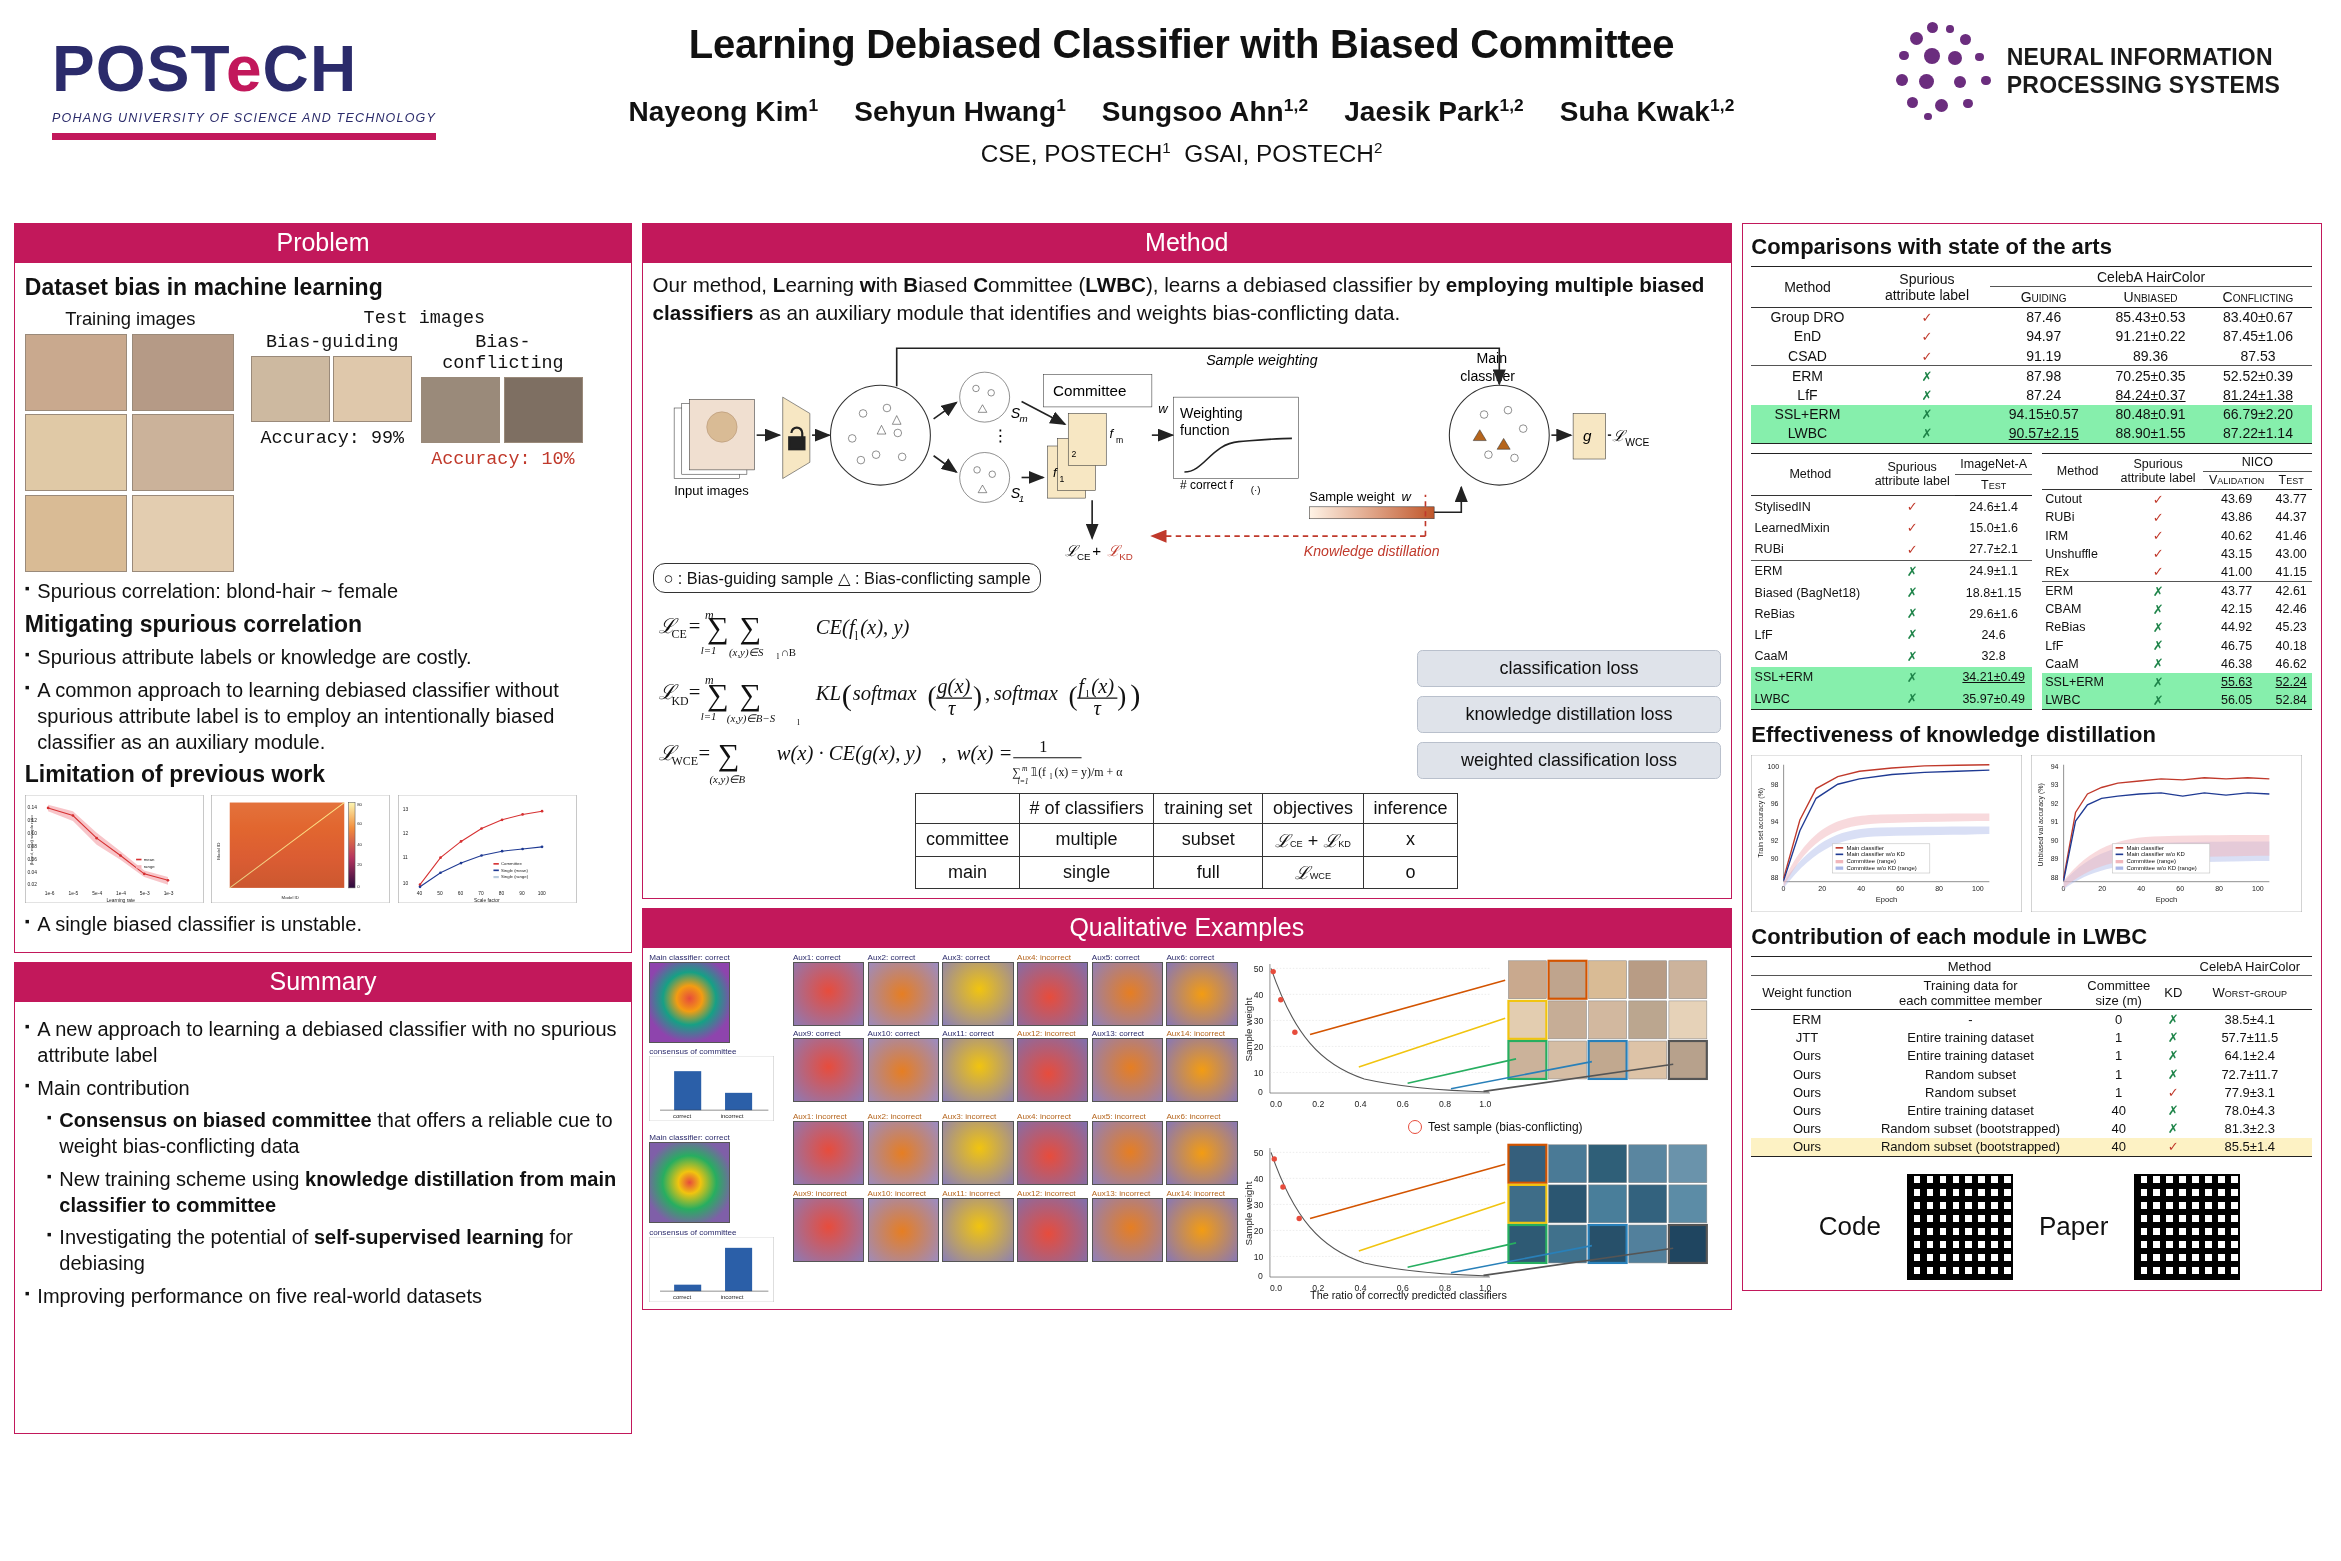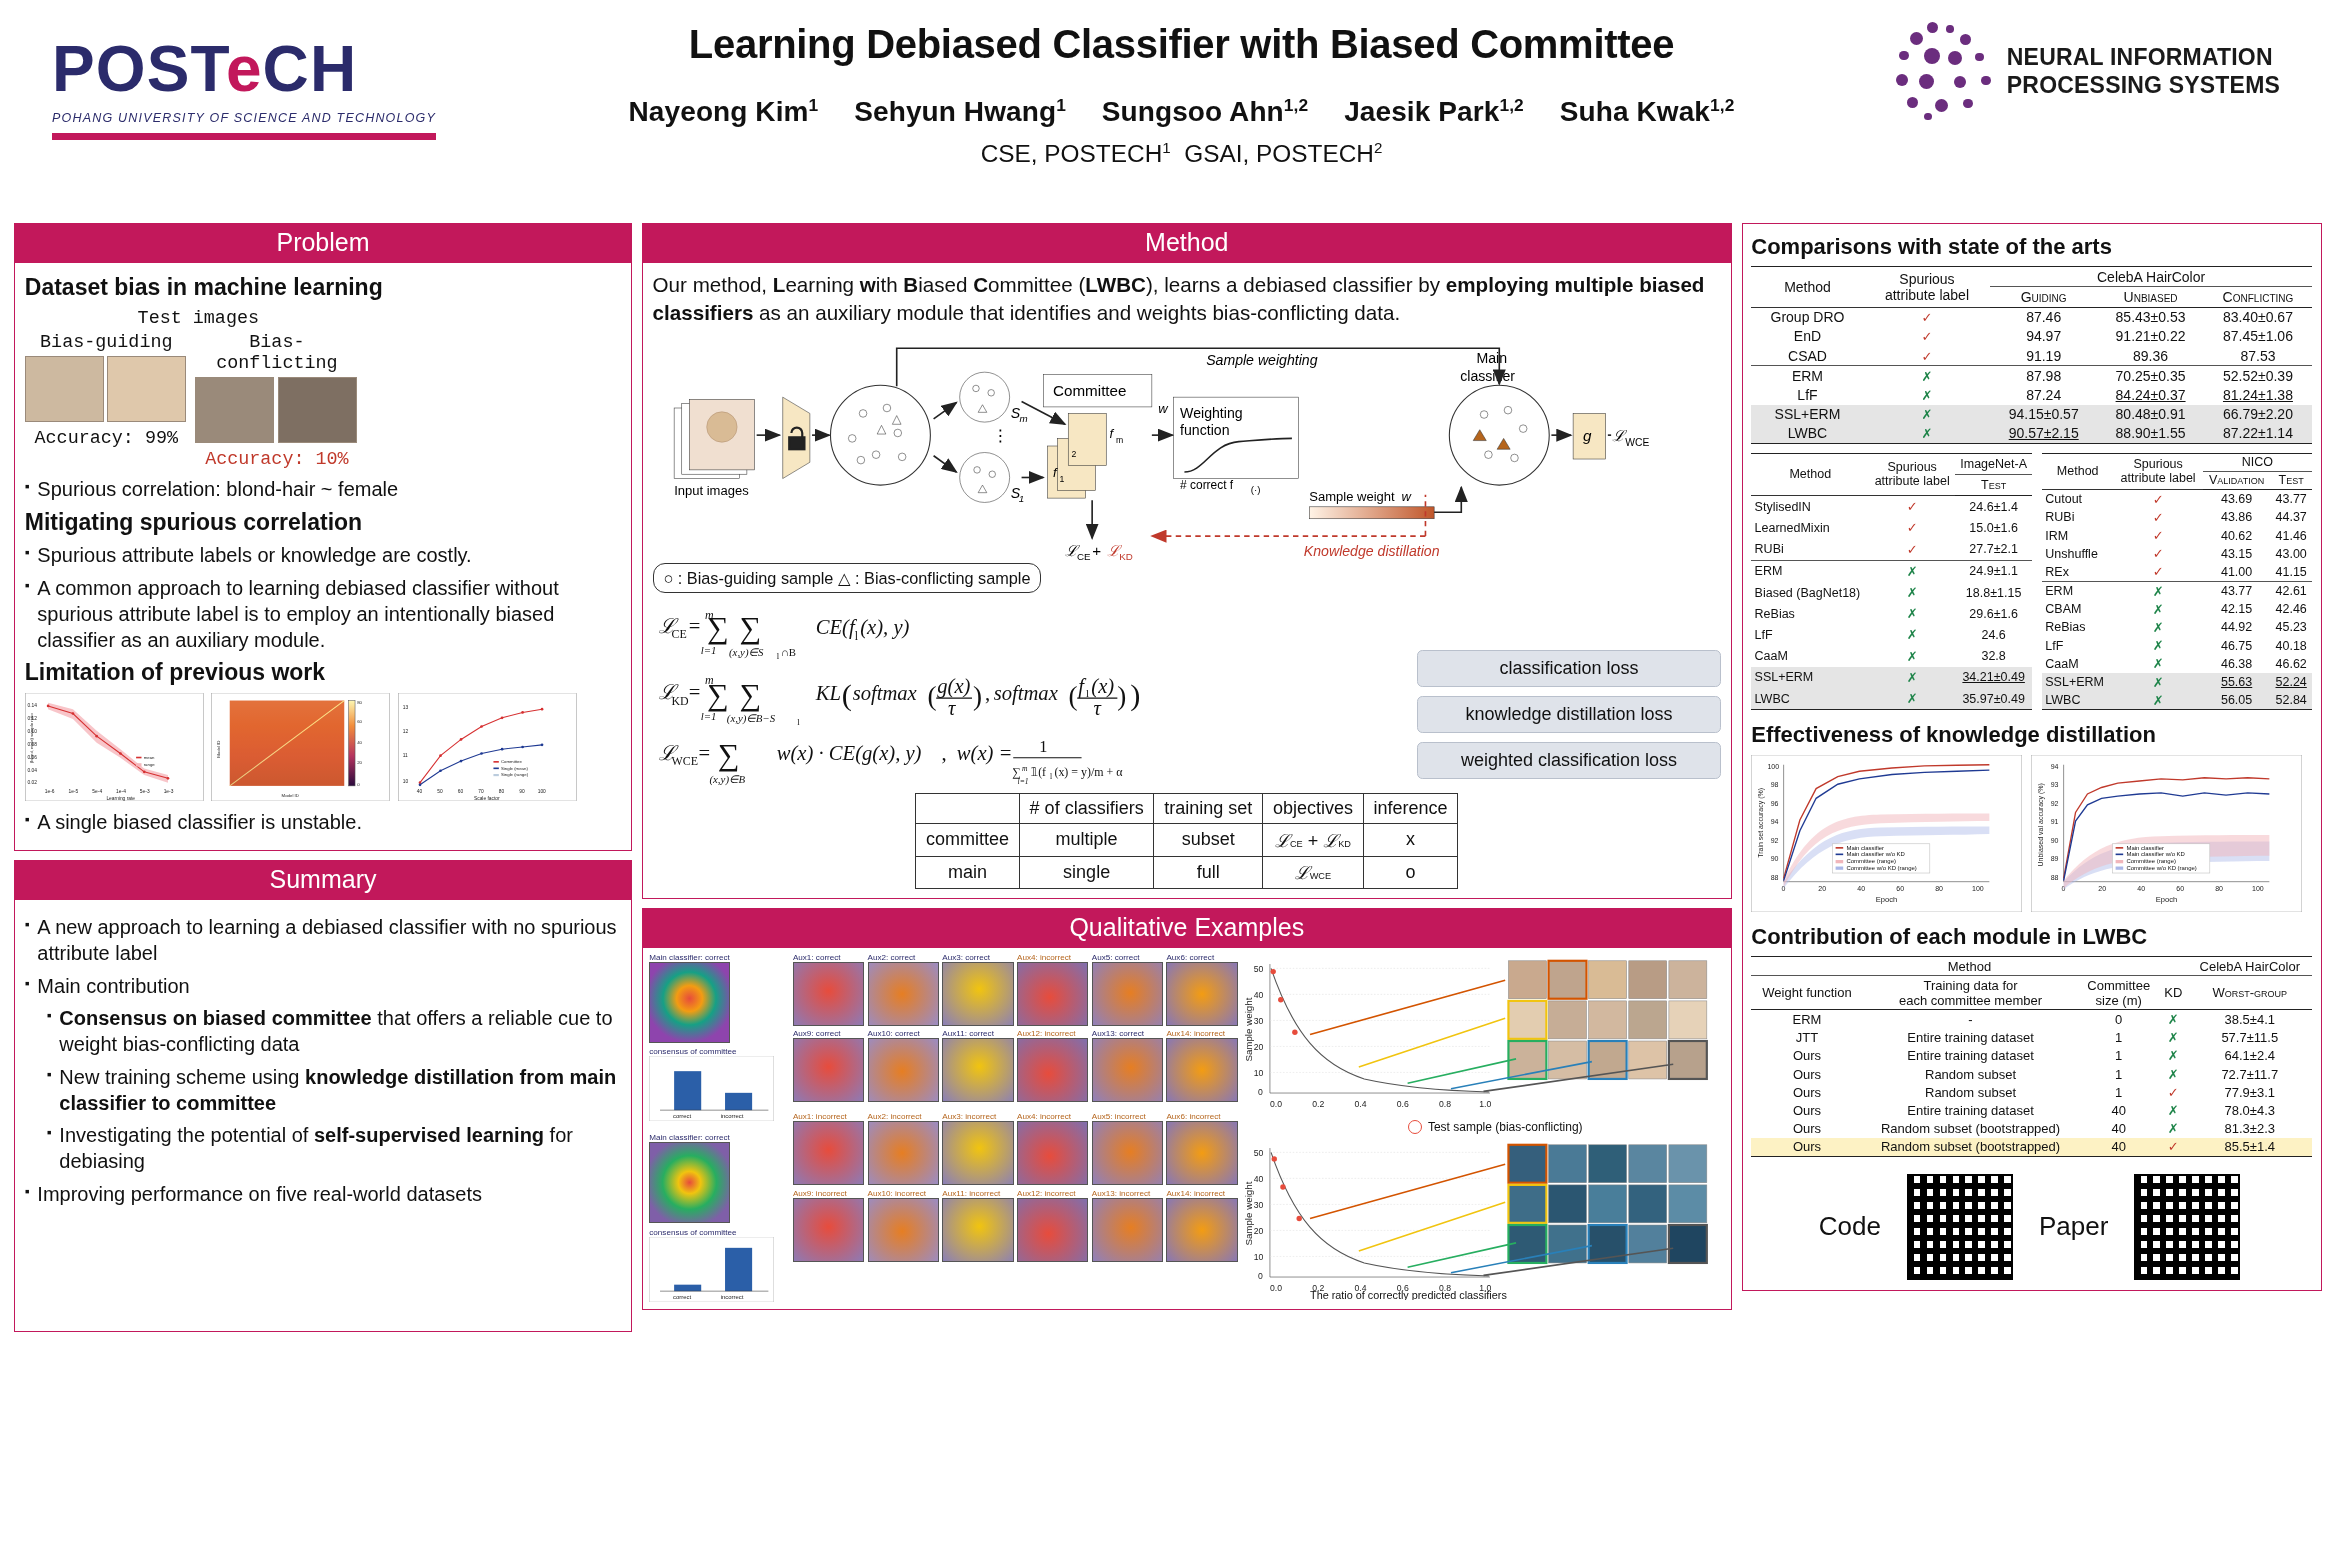--- a/index.html
+++ b/index.html
@@ -57,21 +57,21 @@
 
   
   .method-text { font-size:20.6px; line-height:1.36; }
   .lossbox { background:#dfe3ea; border:0.5px solid #b9c0cc; border-radius:5.4px; text-align:center; font-size:18px; padding:7px 4.3px; margin-bottom:8.7px;}
   table.cmp { border-collapse:collapse; font-size:18px; }
   table.cmp td, table.cmp th { border:0.5px solid #333; padding:3.8px 9.8px; text-align:center; font-weight:normal;}
 
   
   table.qt { border-collapse:collapse; width:100%; font-size:12.5px; }
   table.qt td, table.qt th { padding:1.6px 3.3px; text-align:center; font-weight:normal; }
-  table.qt .hl { background:#e5e5e5; }
+  table.qt .hl { background:#86efac; }
   table.qt .hl2 { background:#fdf2c4; }
   .tline-top td { border-top:1.1px solid #222; }
   .tline-bot td { border-bottom:0.8px solid #222; }
   .tline-thin td { border-bottom:0.5px solid #555; }
   .chk { color:#c0392b; font-size:13px; }
   .xm { color:#1e8449; font-size:13px; }
   .sub { font-size:9.2px; vertical-align:baseline;}
   .sc { font-variant:small-caps; }
 
   
@@ -145,20 +145,35 @@
   <div class="columns">
 
     <div class="col-left">
 
       <div class="panel">
         <div class="panel-title">Problem</div>
         <div class="panel-body">
           <h3 class="sec">Dataset bias in machine learning</h3>
 
           <div style="display:flex; gap:15px;">
+            <div style="width:211px;">
+              <div class="img-cap">Training images</div>
+              <div class="facegrid" style="margin-top:4.3px;">
+                <div class="fcol">
+                  <div class="face" style="width:102px;height:77px;background:#c9a98e;"></div>
+                  <div class="face" style="width:102px;height:77px;background:#e0c9a6;"></div>
+                  <div class="face" style="width:102px;height:77px;background:#d9bb95;"></div>
+                </div>
+                <div class="fcol">
+                  <div class="face" style="width:102px;height:77px;background:#b59a86;"></div>
+                  <div class="face" style="width:102px;height:77px;background:#cbb29a;"></div>
+                  <div class="face" style="width:102px;height:77px;background:#e3cdb0;"></div>
+                </div>
+              </div>
+            </div>
 
             <div style="width:347px;font-family:Liberation Mono, monospace;">
               <div class="img-cap">Test images</div>
               <div style="display:flex; gap:7.6px; margin-top:3.3px;">
                 <div style="width:163px;">
                   <div class="img-cap">Bias-guiding</div>
                   <div style="display:flex;gap:3.3px;margin-top:3.3px;">
                     <div class="face" style="width:79px;height:66px;background:#cdb9a0;"></div>
                     <div class="face" style="width:79px;height:66px;background:#dfc8ab;"></div>
                   </div>

